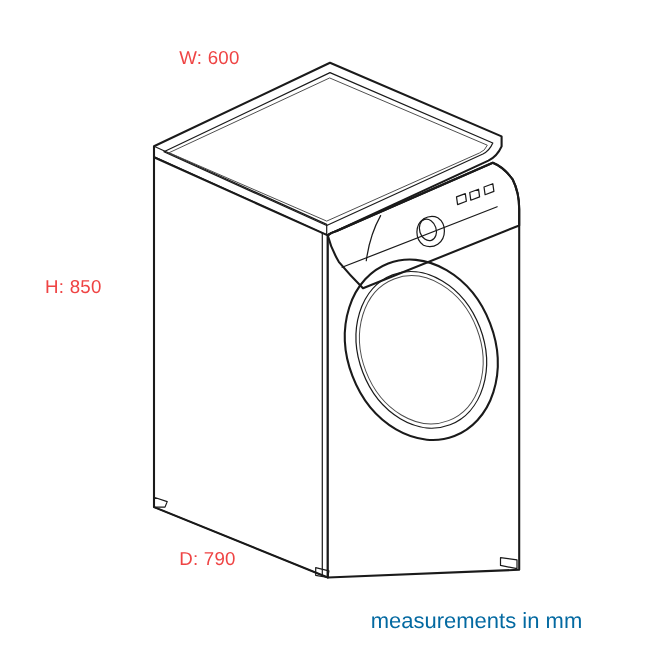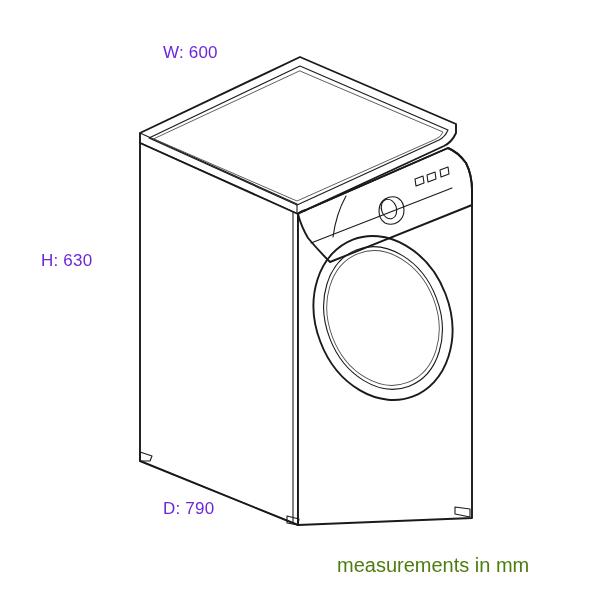--- a/index.html
+++ b/index.html
@@ -16,34 +16,34 @@
   }
   #canvas {
     position: absolute;
     left: 0;
     top: 0;
     width: 600px;
     height: 600px;
   }
   .dim-label {
     position: absolute;
-    color: #6d28d9;
+    color: #ef4444;
     font-size: 17px;
     font-family: "Liberation Sans", sans-serif;
     white-space: nowrap;
     letter-spacing: 0.2px;
   }
   #label-width  { left: 163px; top: 43px; }
   #label-height { left: 41px;  top: 251px; }
   #label-depth  { left: 163px; top: 499px; }
   #label-footer {
     position: absolute;
     left: 337px;
     top: 554px;
-    color: #4d7c0f;
+    color: #0369a1;
     font-size: 20px;
     font-family: "Liberation Sans", sans-serif;
     white-space: nowrap;
   }
   .stroke-main {
     fill: none;
     stroke: #1a1a1a;
     stroke-width: 1.9;
     stroke-linejoin: round;
     stroke-linecap: round;
@@ -158,17 +158,17 @@
     <path class="stroke-thin" d="M 287 516 L 299 519 L 298 525 L 287 523 Z"></path>
     <path class="stroke-thin" d="M 455 507 L 470 509 L 470 517 L 455 514 Z"></path>
   </g>
 
   <path class="stroke-thin" d="M 140 461 L 298 525"></path>
 
 </svg>
 
 <div class="dim-label" id="label-width">W: 600</div>
 
-<div class="dim-label" id="label-height">H: 630</div>
+<div class="dim-label" id="label-height">H: 850</div>
 
 <div class="dim-label" id="label-depth">D: 790</div>
 
 <div id="label-footer">measurements in mm</div>
 
 </body></html>

